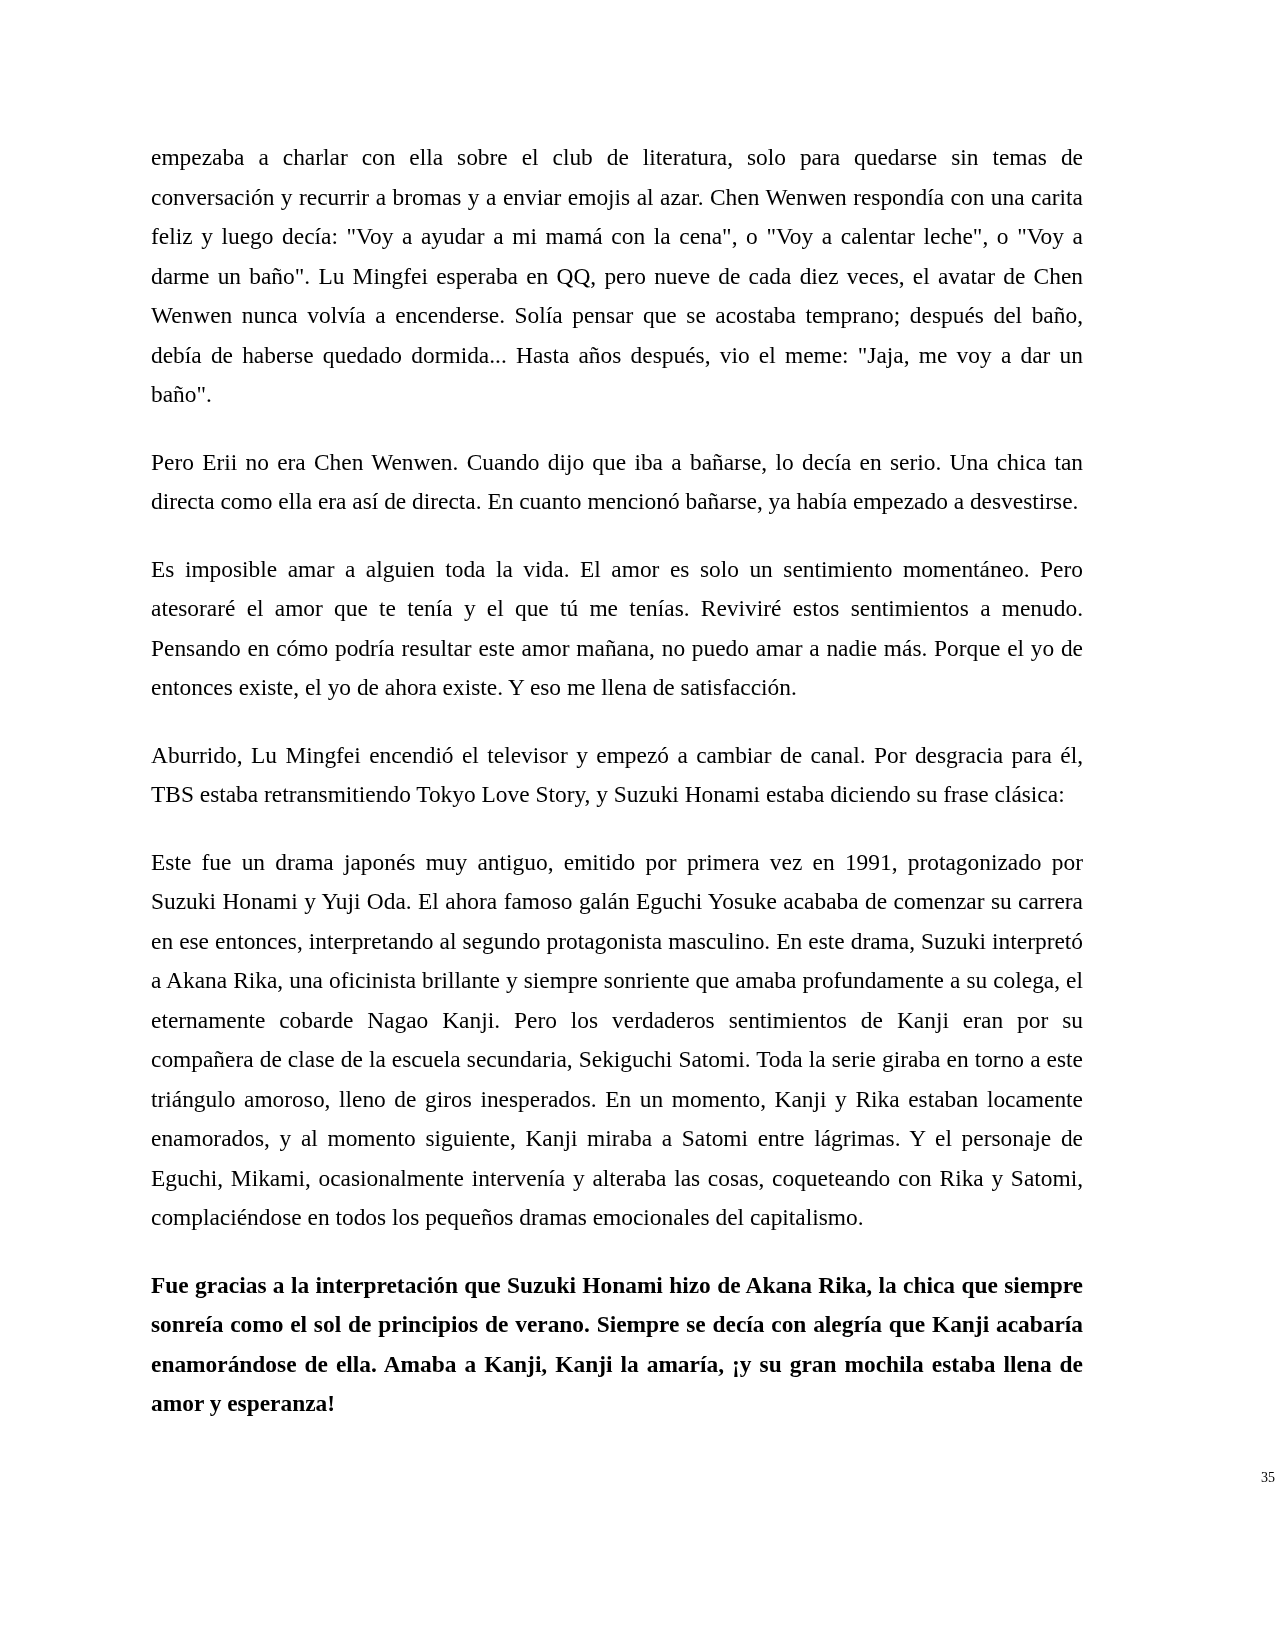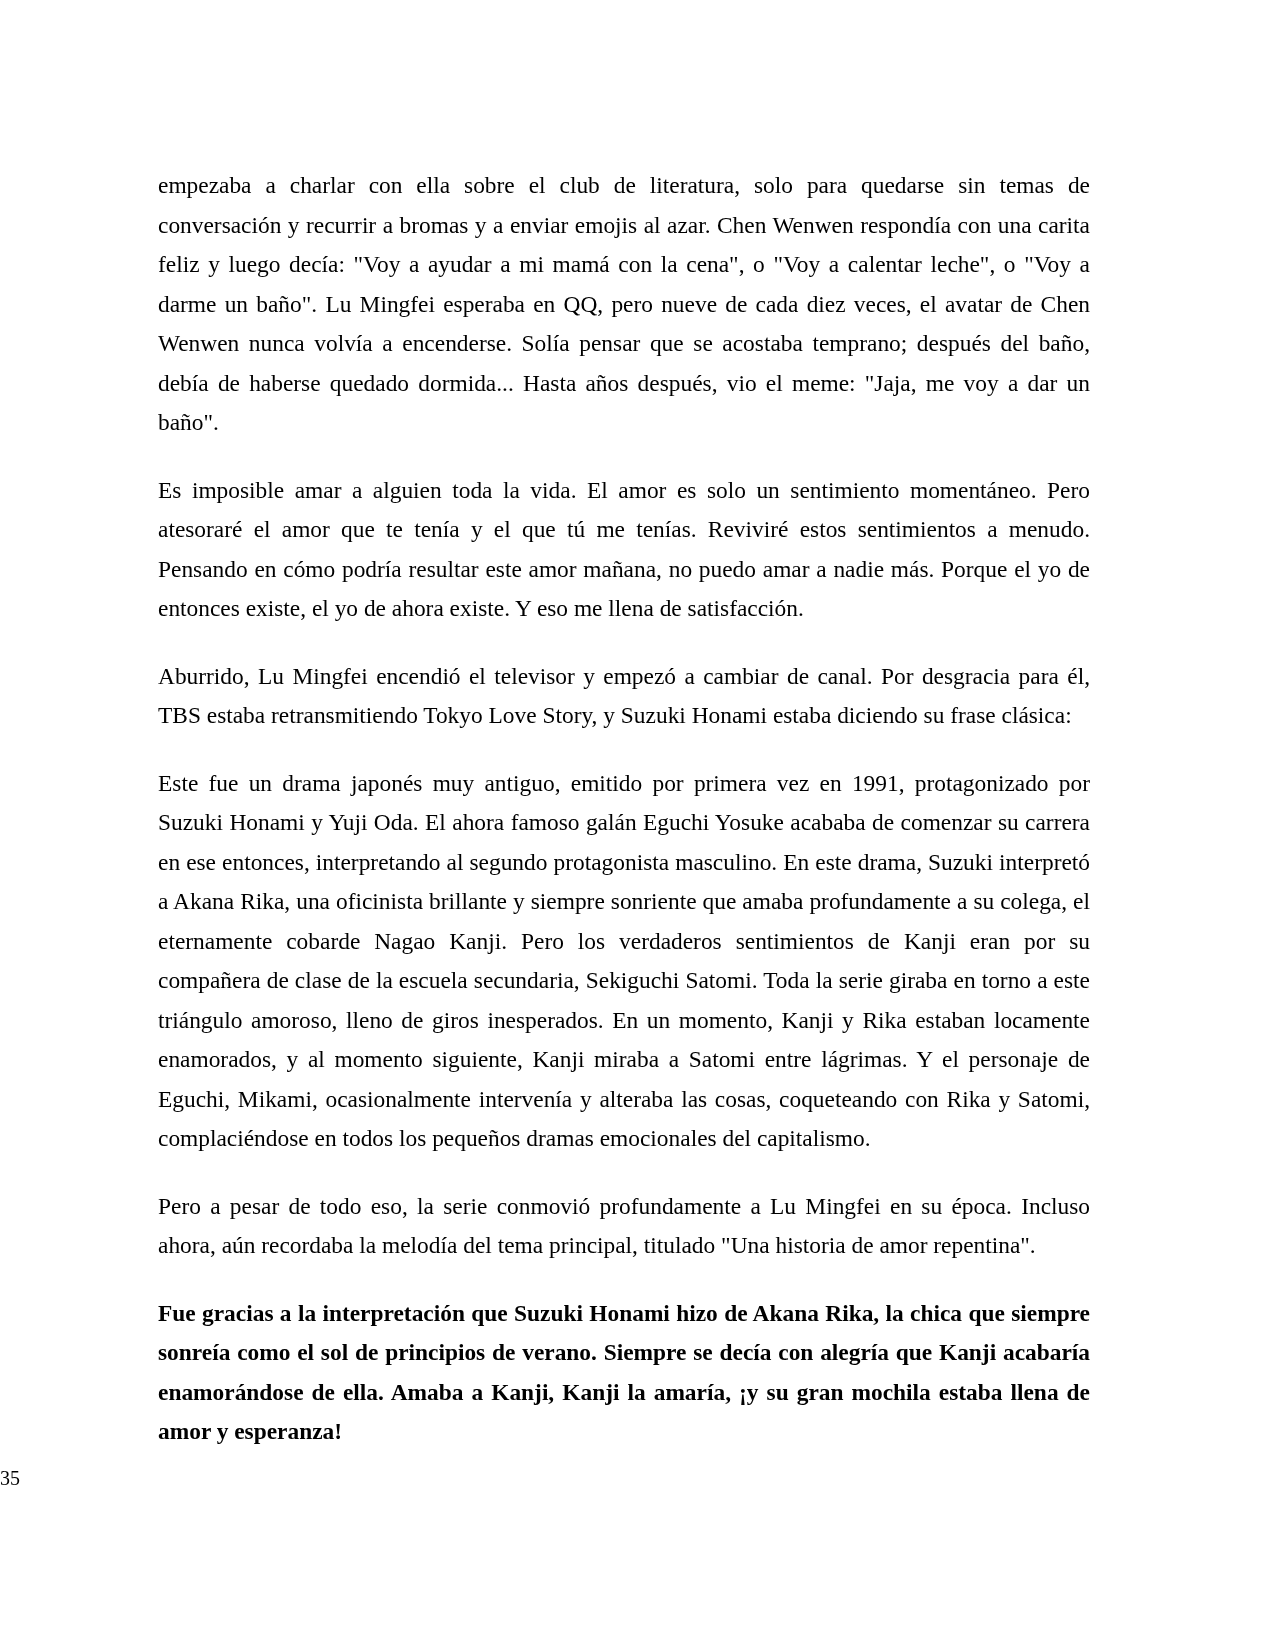--- a/index.html
+++ b/index.html
@@ -12,59 +12,58 @@
     width: 1275px;
     height: 1650px;
     background: #ffffff;
     box-sizing: border-box;
     overflow: hidden;
     font-family: "Liberation Serif", "DejaVu Serif", serif;
     color: #000000;
   }
   .content {
     position: absolute;
-    left: 158px;
+    left: 151px;
     top: 138px;
     width: 932px;
-    margin-top: 28px;
   }
   .para {
     font-size: 23.4px;
     line-height: 39.5px;
     text-align: justify;
     text-justify: inter-word;
     margin: 0 0 28px 0;
     color: #000000;
     -webkit-hyphens: none;
     hyphens: none;
   }
   .para:last-child {
     margin-bottom: 0;
     font-weight: bold;
   }
   .page-number {
     position: absolute;
     left: 0;
     right: 0;
     top: 1466px;
-    text-align: left;
-    font-size: 20px;
+    text-align: right;
+    font-size: 14px;
     line-height: 24px;
     color: #000000;
   }
 </style>
 </head>
 <body>
 
 <div class="page">
 
   <div class="content">
     <p class="para">empezaba a charlar con ella sobre el club de literatura, solo para quedarse sin temas de conversación y recurrir a bromas y a enviar emojis al azar. Chen Wenwen respondía con una carita feliz y luego decía: "Voy a ayudar a mi mamá con la cena", o "Voy a calentar leche", o "Voy a darme un baño". Lu Mingfei esperaba en QQ, pero nueve de cada diez veces, el avatar de Chen Wenwen nunca volvía a encenderse. Solía pensar que se acostaba temprano; después del baño, debía de haberse quedado dormida... Hasta años después, vio el meme: "Jaja, me voy a dar un baño".</p>
+    <p class="para">Pero Erii no era Chen Wenwen. Cuando dijo que iba a bañarse, lo decía en serio. Una chica tan directa como ella era así de directa. En cuanto mencionó bañarse, ya había empezado a desvestirse.</p>
     <p class="para">Es imposible amar a alguien toda la vida. El amor es solo un sentimiento momentáneo. Pero atesoraré el amor que te tenía y el que tú me tenías. Reviviré estos sentimientos a menudo. Pensando en cómo podría resultar este amor mañana, no puedo amar a nadie más. Porque el yo de entonces existe, el yo de ahora existe. Y eso me llena de satisfacción.</p>
     <p class="para">Aburrido, Lu Mingfei encendió el televisor y empezó a cambiar de canal. Por desgracia para él, TBS estaba retransmitiendo Tokyo Love Story, y Suzuki Honami estaba diciendo su frase clásica:</p>
     <p class="para">Este fue un drama japonés muy antiguo, emitido por primera vez en 1991, protagonizado por Suzuki Honami y Yuji Oda. El ahora famoso galán Eguchi Yosuke acababa de comenzar su carrera en ese entonces, interpretando al segundo protagonista masculino. En este drama, Suzuki interpretó a Akana Rika, una oficinista brillante y siempre sonriente que amaba profundamente a su colega, el eternamente cobarde Nagao Kanji. Pero los verdaderos sentimientos de Kanji eran por su compañera de clase de la escuela secundaria, Sekiguchi Satomi. Toda la serie giraba en torno a este triángulo amoroso, lleno de giros inesperados. En un momento, Kanji y Rika estaban locamente enamorados, y al momento siguiente, Kanji miraba a Satomi entre lágrimas. Y el personaje de Eguchi, Mikami, ocasionalmente intervenía y alteraba las cosas, coqueteando con Rika y Satomi, complaciéndose en todos los pequeños dramas emocionales del capitalismo.</p>
-    <p class="para">Pero a pesar de todo eso, la serie conmovió profundamente a Lu Mingfei en su época. Incluso ahora, aún recordaba la melodía del tema principal, titulado "Una historia de amor repentina".</p>
     <p class="para">Fue gracias a la interpretación que Suzuki Honami hizo de Akana Rika, la chica que siempre sonreía como el sol de principios de verano. Siempre se decía con alegría que Kanji acabaría enamorándose de ella. Amaba a Kanji, Kanji la amaría, ¡y su gran mochila estaba llena de amor y esperanza!</p>
   </div>
 
   <div class="page-number">35</div>
 
 </div>
 
 </body></html>

